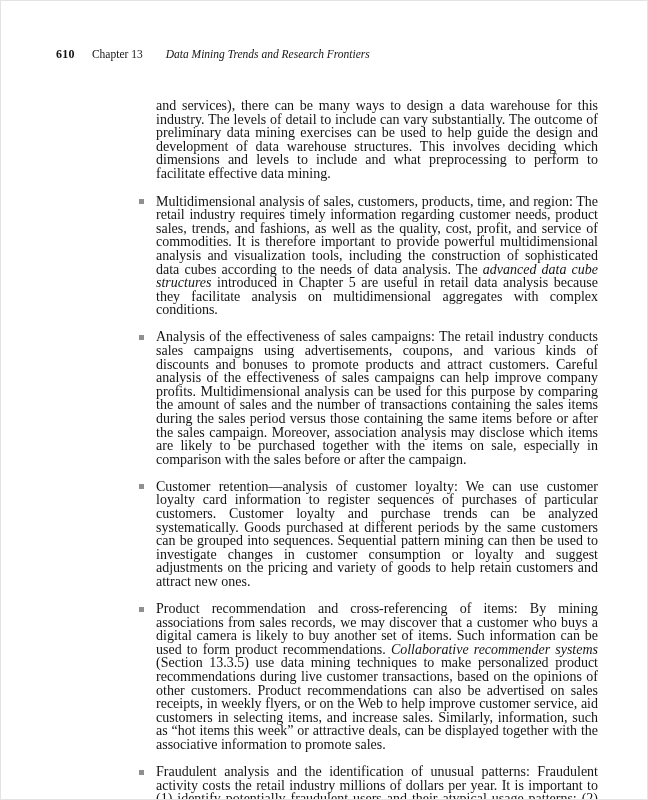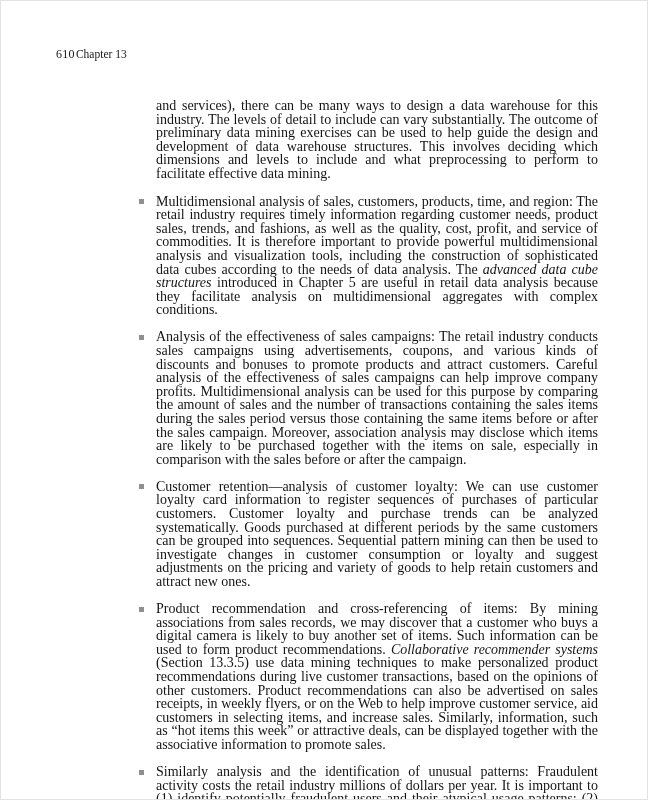--- a/index.html
+++ b/index.html
@@ -15,23 +15,23 @@
     overflow: hidden;
     position: relative;
   }
   .running-head {
     font-size: 11.5px;
     display: flex;
     align-items: baseline;
     white-space: nowrap;
   }
   .pagenum {
-    font-weight: normal;
+    font-weight: bold;
     font-size: 12px;
-    margin-right: 1px;
+    margin-right: 17px;
     letter-spacing: 0.3px;
   }
   .chapter { margin-right: 23px; }
   .chapter-title { font-style: italic; }
   .body-col {
     margin-left: 100px;
     margin-top: 37px;
     width: 442px;
     font-size: 14px;
     line-height: 13.6px;
@@ -59,20 +59,21 @@
   .i { font-style: italic; }
 </style>
 </head>
 <body>
 
 <div class="page">
 
   <header class="running-head">
     <span class="pagenum">610</span>
     <span class="chapter">Chapter 13</span>
+    <span class="chapter-title">Data Mining Trends and Research Frontiers</span>
   </header>
 
   <main class="body-col">
 
     <p class="intro">and services), there can be many ways to design a data warehouse for this industry. The levels of detail to include can vary substantially. The outcome of preliminary data mining exercises can be used to help guide the design and development of data warehouse structures. This involves deciding which dimensions and levels to include and what preprocessing to perform to facilitate effective data mining.</p>
 
     <ul class="bullet-list">
 
       <li>
         <span class="marker"></span>
@@ -89,20 +90,20 @@
         <span class="b">Customer retention—analysis of customer loyalty:</span><span> We can use customer loyalty card information to register sequences of purchases of particular customers. Customer loyalty and purchase trends can be analyzed systematically. Goods purchased at different periods by the same customers can be grouped into sequences. Sequential pattern mining can then be used to investigate changes in customer consumption or loyalty and suggest adjustments on the pricing and variety of goods to help retain customers and attract new ones.</span>
       </li>
 
       <li>
         <span class="marker"></span>
         <span class="b">Product recommendation and cross-referencing of items:</span><span> By mining associations from sales records, we may discover that a customer who buys a digital camera is likely to buy another set of items. Such information can be used to form product recommendations. </span><span class="i">Collaborative recommender systems</span><span> (Section 13.3.5) use data mining techniques to make personalized product recommendations during live customer transactions, based on the opinions of other customers. Product recommendations can also be advertised on sales receipts, in weekly flyers, or on the Web to help improve customer service, aid customers in selecting items, and increase sales. Similarly, information, such as “hot items this week” or attractive deals, can be displayed together with the associative information to promote sales.</span>
       </li>
 
       <li>
         <span class="marker"></span>
-        <span class="b">Similarly analysis and the identification of unusual patterns:</span><span> Fraudulent activity costs the retail industry millions of dollars per year. It is important to (1) identify potentially fraudulent users and their atypical usage patterns; (2) detect attempts to gain fraudulent entry or unauthorized access to individual and organizational</span>
+        <span class="b">Fraudulent analysis and the identification of unusual patterns:</span><span> Fraudulent activity costs the retail industry millions of dollars per year. It is important to (1) identify potentially fraudulent users and their atypical usage patterns; (2) detect attempts to gain fraudulent entry or unauthorized access to individual and organizational</span>
       </li>
 
     </ul>
 
   </main>
 
 </div>
 
 </body></html>

